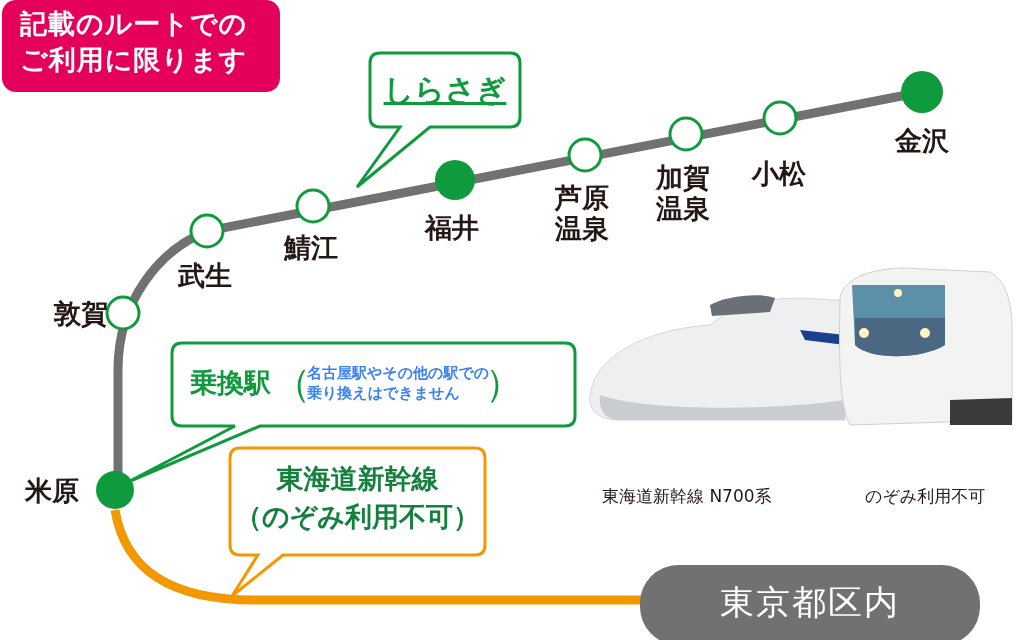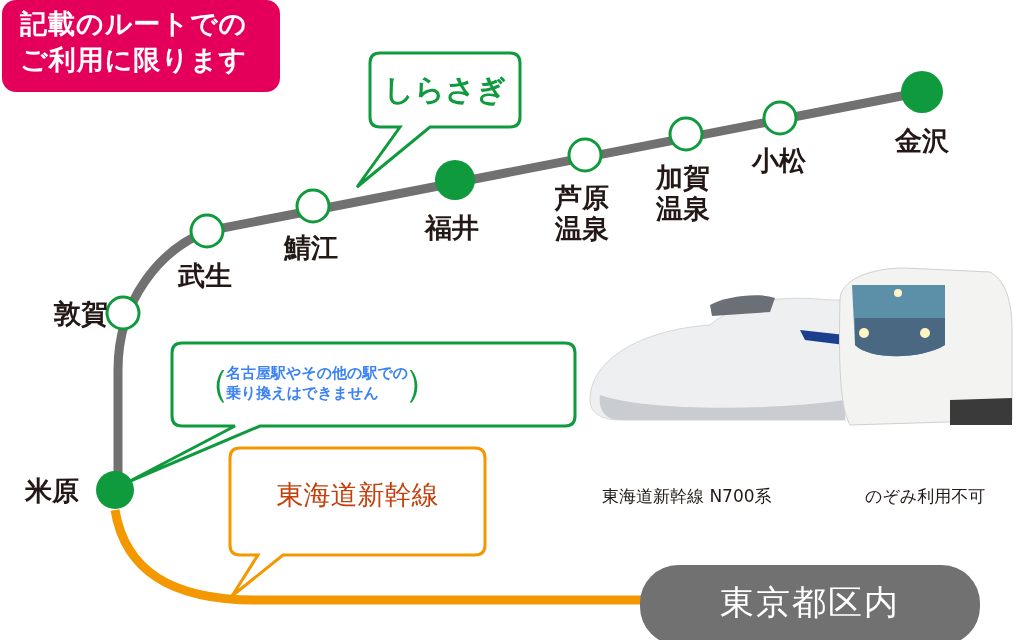--- a/index.html
+++ b/index.html
@@ -5,21 +5,21 @@
   html, body { margin:0; padding:0; background:#ffffff; }
   body { width:1016px; height:640px; position:relative; overflow:hidden;
          font-family:"DejaVu Sans", "Liberation Sans", sans-serif; }
   .abs { position:absolute; }
   #diagram { position:absolute; left:0; top:0; }
   .notice { left:2px; top:0; width:278px; height:92px; background:#e4005a;
             border-radius:14px; color:#fff; font-weight:bold; font-size:27px;
             line-height:36px; padding:6px 0 0 18px; box-sizing:border-box; letter-spacing:1px; }
   .station-label { color:#231815; font-weight:bold; font-size:27px; line-height:31px; }
   .bubble-text-green { color:#0f9a3e; font-weight:bold; }
-  .bubble-text-orange { color:#c2410c; font-weight:normal; text-align:center;margin-top:16px; }
+  .bubble-text-orange { color:#15803d; font-weight:bold; text-align:center; }
   .caption { color:#231815; font-size:17px;margin-top:47px; }
   .tokyo { left:640px; top:565px; width:340px; height:80px; background:#727171;
            border-radius:38px; color:#fff; font-size:34px; line-height:75px;
            text-align:center; letter-spacing:2px; }
   .paren { font-size:38px; line-height:50px; color:#0f9a3e; font-weight:normal; }
   .note-small { font-size:15px; line-height:20px; color:#3b82f6; font-weight:bold; }
 </style>
 </head>
 <body>
 
@@ -79,34 +79,36 @@
 <div class="abs station-label" style="left:284px;top:232px;">鯖江</div>
 <div class="abs station-label" style="left:425px;top:212px;">福井</div>
 <div class="abs station-label" style="left:555px;top:182px;">
   <div>芦原</div>
   <div>温泉</div>
 </div>
 <div class="abs station-label" style="left:656px;top:162px;">
   <div>加賀</div>
   <div>温泉</div>
 </div>
-<div class="abs station-label" style="left:752px;top:145px;text-align:right;">小松</div>
+<div class="abs station-label" style="left:752px;top:158px;text-align:right;">小松</div>
 <div class="abs station-label" style="left:895px;top:125px;">金沢</div>
 
-<div class="abs bubble-text-green" style="left:370px;top:70px;width:150px;text-align:center;font-size:30px;line-height:40px;">しらさぎ</div>
+<div class="abs bubble-text-green" style="left:370px;top:70px;width:150px;text-align:center;font-size:30px;line-height:40px;text-decoration:underline;">しらさぎ</div>
 
 <div class="abs" style="left:190px;top:358px;display:flex;align-items:center;">
+  <span class="bubble-text-green" style="font-size:27px;line-height:50px;">乗換駅</span>
   <span class="paren" style="margin-left:2px;">（</span>
   <span style="display:inline-block;margin-left:-4px;">
     <div class="note-small">名古屋駅やその他の駅での</div>
     <div class="note-small">乗り換えはできません</div>
   </span>
   <span class="paren" style="margin-left:-4px;">）</span>
 </div>
 
 <div class="abs bubble-text-orange" style="left:230px;top:460px;width:255px;font-size:27px;line-height:38px;">
   <div>東海道新幹線</div>
+  <div>（のぞみ利用不可）</div>
 </div>
 
 <div class="abs tokyo">東京都区内</div>
 
 <div class="abs caption" style="left:602px;top:438px;">東海道新幹線 N700系</div>
 <div class="abs caption" style="left:865px;top:438px;">のぞみ利用不可</div>
 
 </body></html>

